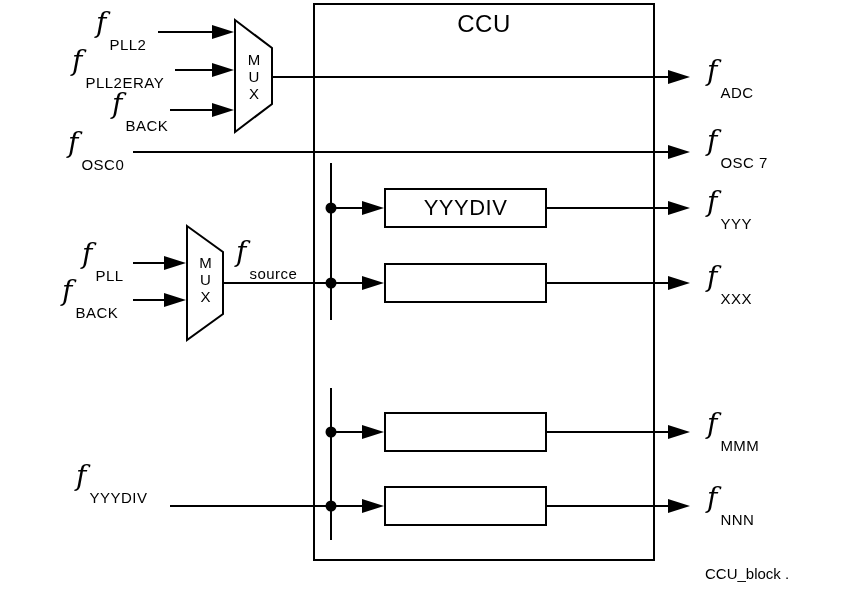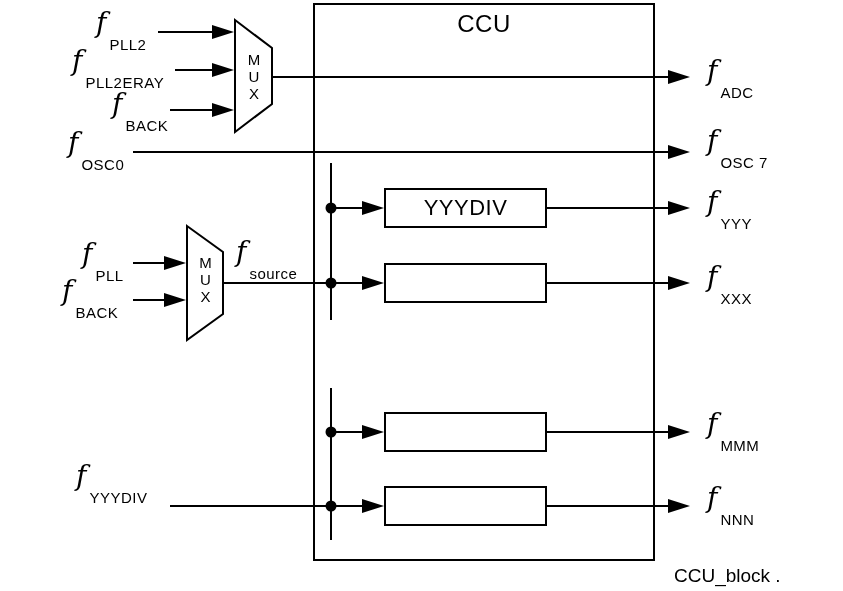--- a/index.html
+++ b/index.html
@@ -56,22 +56,22 @@
   .muxlabel {
     position: absolute;
     display: flex;
     flex-direction: column;
     align-items: center;
     font-size: 15px;
     line-height: 17px;
   }
   .caption {
     position: absolute;
-    left: 674px; top: 565px;
-    font-size: 19px;
+    left: 705px; top: 565px;
+    font-size: 15px;
   }
 </style>
 </head>
 <body>
 
 <div class="canvas">
 
   <svg class="wires" viewBox="0 0 843 591">
     <g stroke="#000000" stroke-width="2" fill="none">
 

